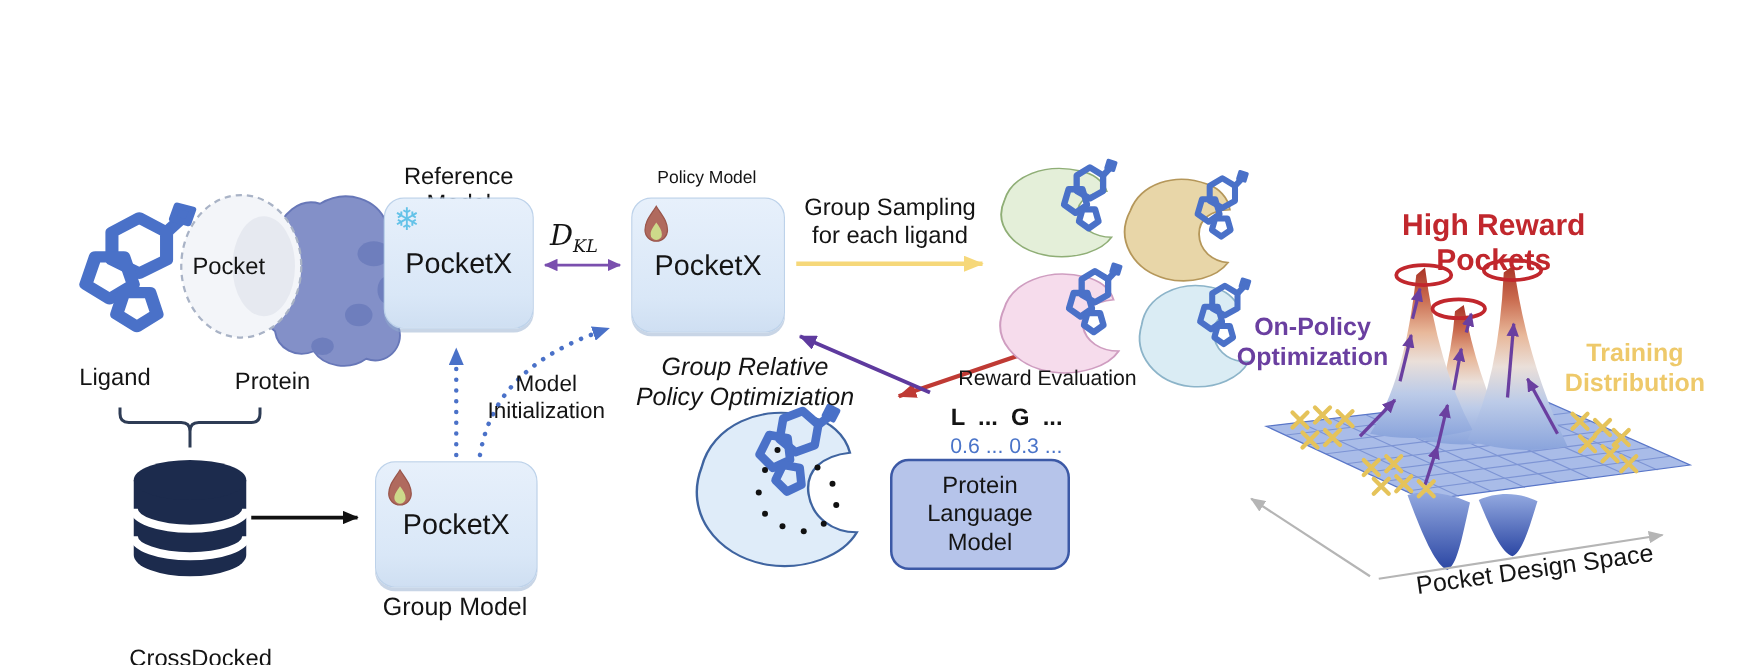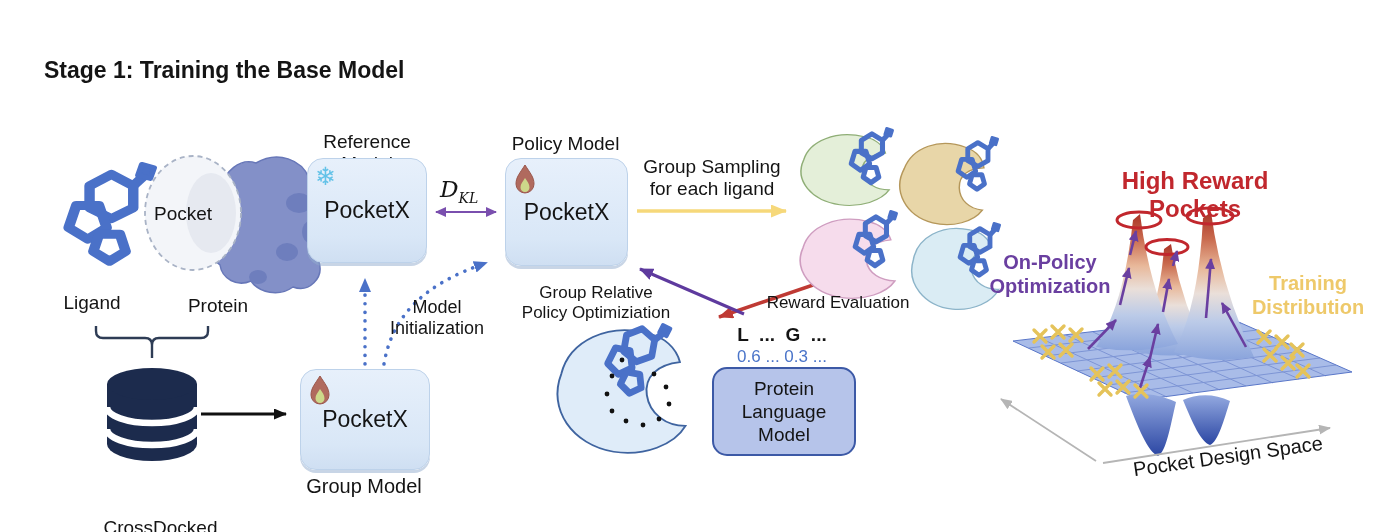--- a/index.html
+++ b/index.html
@@ -2,21 +2,21 @@
 <html><head>
 <meta charset="utf-8">
 <style>
   html,body{margin:0;padding:0;background:#fff;}
   #fig{position:relative;width:1398px;height:532px;background:#fff;overflow:hidden;
        font-family:"Liberation Sans",sans-serif;color:#141414;}
   #layer-svg{position:absolute;left:0;top:0;width:1398px;height:532px;}
   .lbl{position:absolute;line-height:1.18;color:#141414;}
   .c{text-align:center;}
   .pre{white-space:pre-line;}
-  .nowrap{white-space:pre;}
+  .nowrap{white-space:pre;text-align:right;}
   .title{font-size:23px;font-weight:bold;white-space:pre;}
   .model-box{position:absolute;background:linear-gradient(180deg,#e7f0fb 0%,#d9e7f7 75%,#cfdff2 100%);
       border:1px solid #bdd2ea;border-radius:16px;box-shadow:0 3px 0 rgba(146,172,205,.5);
       display:flex;align-items:center;justify-content:center;}
   .model-name{font-size:23px;color:#141414;}
   .box-icon{position:absolute;left:7px;top:5px;}
   .snow{font-size:25px;color:#63c2e8;line-height:1;}
   .plm-box{position:absolute;background:#b6c4ea;border:2.5px solid #3c59a6;border-radius:15px;
       display:flex;align-items:center;justify-content:center;font-size:19px;line-height:1.22;
       text-align:center;white-space:pre-line;}
@@ -199,28 +199,27 @@
           <use href="#xm" x="1288" y="363"></use>
           <use href="#xm" x="1303" y="371"></use>
     </g>
     <g stroke="#b5b5b5" stroke-width="1.8" fill="none">
       <line x1="1096" y1="461" x2="1001" y2="399" marker-end="url(#m-gray)"></line>
       <line x1="1103" y1="463" x2="1330" y2="428" marker-end="url(#m-gray)"></line>
     </g>
   </g>
 </svg>
 
-<div class="lbl title" style="left:44px;top:57px;">Stage 1: Training the Base Model</div>
 
 <div class="lbl c" style="left:56px;top:292px;width:72px;font-size:19px;">Ligand</div>
 <div class="lbl c" style="left:146px;top:203px;width:74px;font-size:19px;">Pocket</div>
 <div class="lbl c" style="left:181px;top:295px;width:74px;font-size:19px;">Protein</div>
 <div class="lbl c" style="left:88px;top:477px;width:145px;font-size:19px;margin-top:40px;">CrossDocked</div>
 <div class="lbl c" style="left:300px;top:131px;width:134px;font-size:19px;">Reference Model</div>
-<div class="lbl c" style="left:503px;top:133px;width:125px;font-size:19px;">Policy Model</div>
+<div class="lbl c" style="left:503px;top:133px;width:125px;font-size:14px;">Policy Model</div>
 <div class="lbl c" style="left:298px;top:475px;width:132px;font-size:20px;">Group Model</div>
 <div class="lbl c pre" style="left:378px;top:297px;width:118px;font-size:18px;">Model
 Initialization</div>
 <div class="kl-wrap"><span>D</span><sub>KL</sub></div>
 
 <div class="model-box" style="left:307px;top:158px;width:118px;height:103px;">
   <span class="box-icon snow">❄</span>
   <span class="model-name">PocketX</span>
 </div>
 <div class="model-box" style="left:505px;top:158px;width:121px;height:106px;">
@@ -238,21 +237,21 @@
           <path d="M12,1 C7,9 3,13 3,20 a9,9 0 0 0 18,0 C21,13 17,9 12,1 Z" fill="#b06a5e" stroke="#9a564b"></path>
           <path d="M12,14 C9.5,18 7.5,20 7.5,23.5 a4.5,4.5 0 0 0 9,0 C16.5,20 14.5,17.5 12,14 Z" fill="#cdd98a"></path>
         </svg>
   </span>
   <span class="model-name">PocketX</span>
 </div>
 
 <div class="lbl c pre" style="left:632px;top:156px;width:160px;font-size:19px;">Group Sampling
 for each ligand</div>
 <div class="lbl c" style="left:756px;top:293px;width:164px;font-size:17px;">Reward Evaluation</div>
-<div class="lbl c pre" style="left:506px;top:283px;width:180px;font-size:17px;">Group Relative
+<div class="lbl c pre" style="left:506px;top:283px;width:180px;font-size:20px;font-style:italic;">Group Relative
 Policy Optimiziation</div>
 <div class="lbl c nowrap" style="left:714px;top:324px;width:136px;font-size:19px;font-weight:bold;">L  ...  G  ...</div>
 <div class="lbl c nowrap" style="left:714px;top:347px;width:136px;font-size:17px;color:#4a74c9;">0.6 ... 0.3 ...</div>
 <div class="plm-box" style="left:712px;top:367px;width:140px;height:85px;"><span>Protein
 Language
 Model</span></div>
 
 <div class="lbl c" style="left:1080px;top:167px;width:230px;font-size:24px;font-weight:bold;color:#c1272d;">High Reward Pockets</div>
 <div class="lbl c pre" style="left:980px;top:251px;width:140px;font-size:20px;font-weight:bold;color:#6a3fa0;">On-Policy
 Optimization</div>

